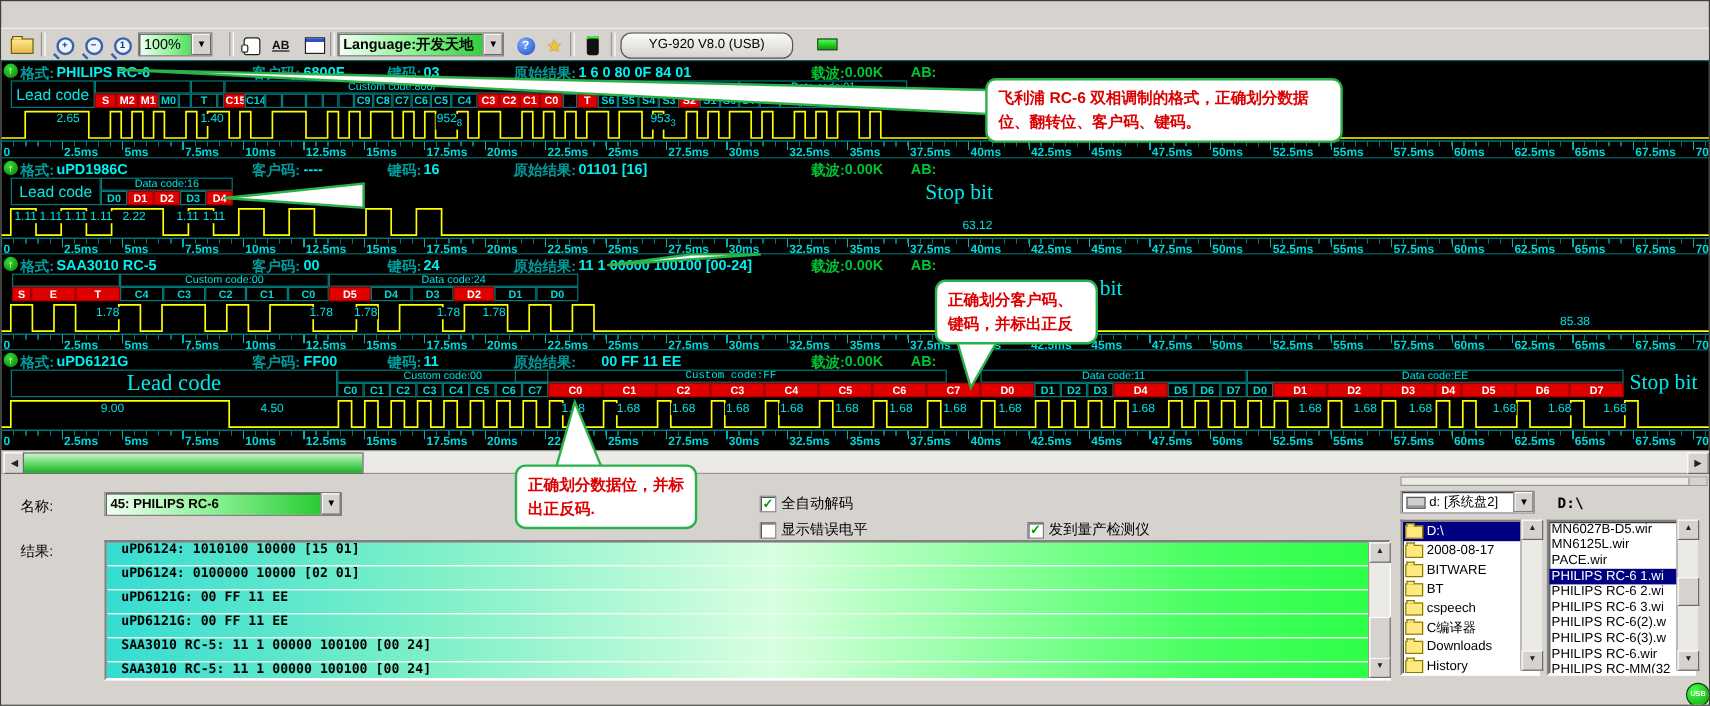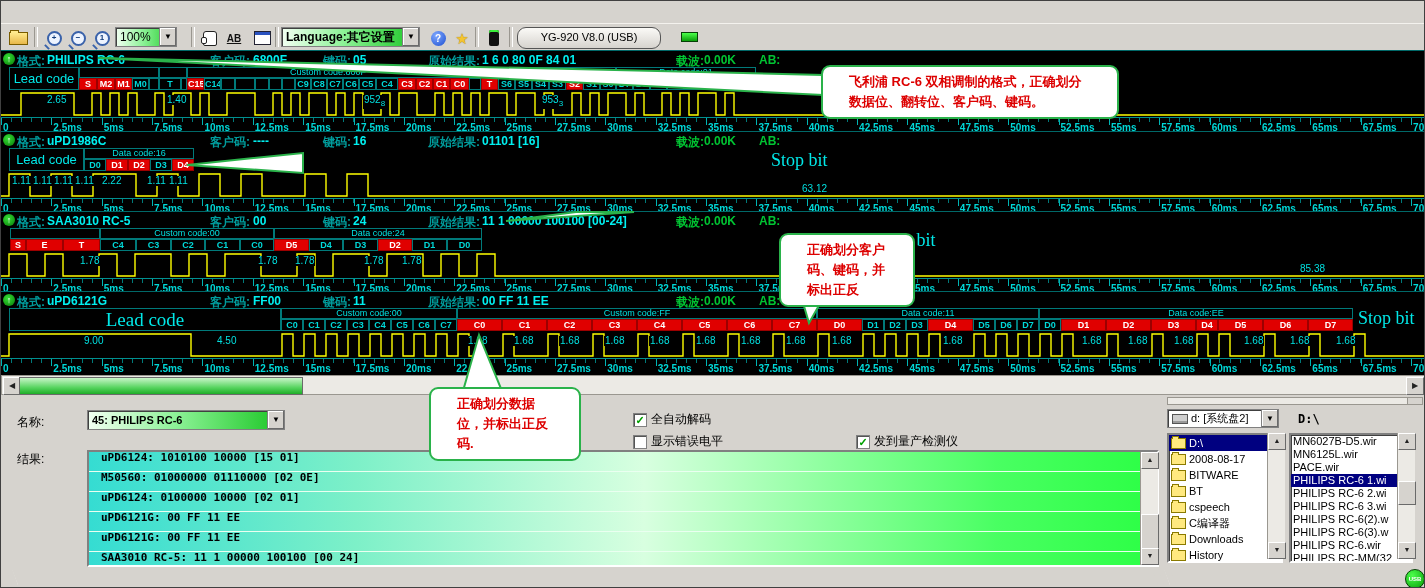--- a/index.html
+++ b/index.html
@@ -67,21 +67,21 @@
   .wlab .sub{font-size:8px;vertical-align:-3px;}
   .ruler{position:absolute;left:0;top:66px;width:1425px;height:15px;border-top:1px solid #009090;
     background:
       repeating-linear-gradient(90deg,#00b4b4 0 1px,transparent 1px 50.36px) top left/100% 7px no-repeat,
       repeating-linear-gradient(90deg,#007a7a 0 1px,transparent 1px 10.07px) top left/100% 4px no-repeat;}
   .rlab{position:absolute;top:4px;font-size:10px;font-weight:bold;color:#00d8d8;white-space:nowrap;}
   .stopbit{position:absolute;font-family:"Liberation Serif",serif;font-size:18px;color:#00e8e8;white-space:nowrap;}
   
   #tails{position:absolute;left:0;top:0;width:1425px;height:588px;pointer-events:none;z-index:30;}
   .callout{position:absolute;z-index:31;background:#fff;border:2px solid #2ab24a;border-radius:9px;
-    color:#dd0000;font-size:13px;font-weight:bold;line-height:1.55;padding:5px 26px;box-sizing:border-box;}
+    color:#dd0000;font-size:13px;font-weight:bold;line-height:1.55;padding:5px 9px;box-sizing:border-box;}
   
   #hscroll{position:absolute;left:0;top:374px;width:1425px;height:20px;background:#eceae5;
     border:1px solid #9a9790;box-sizing:border-box;}
   .harr{position:absolute;top:1px;width:16px;height:16px;background:#d6d3ce;border:1px solid #fff;
     border-right-color:#6a6a6a;border-bottom-color:#6a6a6a;font-size:8px;text-align:center;line-height:15px;color:#222;}
   #hthumb{position:absolute;left:17px;top:1px;width:282px;height:16px;border:1px solid #6a6a6a;
     background:linear-gradient(180deg,#c8f5c8,#57d45f 60%,#1fae29);}
   
   #bottom{position:absolute;left:0;top:394px;width:1425px;height:194px;background:#d6d3ce;}
   .blab{position:absolute;font-size:12px;color:#000;}
@@ -162,21 +162,21 @@
     <div class="tbtn" style="left:220px">
         <span class="ab-ico">AB</span>
       </div>
     <div class="tbtn" style="left:248px">
         <span class="win-ico">
           <i></i>
         </span>
       </div>
     <div class="tsep" style="left:274px"></div>
     <div class="combo" style="left:280px;width:139px">
-      <span class="cv" style="font-weight:bold">Language:其它设置</span>
+      <span class="cv" style="font-weight:bold">Language:开发天地</span>
       <span class="cb">▼</span>
     </div>
     <div class="tbtn" style="left:424px">
         <span class="help-ico">?</span>
       </div>
     <div class="tbtn" style="left:448px">
         <span class="star-ico">★</span>
       </div>
     <div class="tsep" style="left:474px"></div>
     <div class="tbtn" style="left:480px">
@@ -191,21 +191,21 @@
       <div class="wrow" style="top: 0px; height: 81px;">
         <div class="info">
           <span style="left: 2px;">
             <span class="up-ico">↑</span>
           </span>
           <span class="ilbl" style="left: 16px;">格式:</span>
           <span class="ival" style="left: 46px;">PHILIPS RC-6</span>
           <span class="ilbl" style="left: 209px;">客户码:</span>
           <span class="ival" style="left: 252px;">6800F</span>
           <span class="ilbl" style="left: 322px;">键码:</span>
-          <span class="ival" style="left: 352px;">05</span>
+          <span class="ival" style="left: 352px;">03</span>
           <span class="ilbl" style="left: 427px;">原始结果:</span>
           <span class="ival" style="left: 481px;">1 6 0 80 0F 84 01</span>
           <span class="igrn" style="left: 675px;">载波:</span>
           <span class="igrn" style="left: 703px;">0.00K</span>
           <span class="igrn" style="left: 758px;">AB:</span>
         </div>
         <div class="lead" style="left: 8px; width: 70px;">Lead code</div>
         <div class="grp" style="left: 78px; width: 80px;"></div>
         <div class="grp" style="left: 158px; width: 28px;"></div>
         <div class="grp" style="left: 186px; width: 282px;">Custom code:800F</div>
@@ -441,28 +441,28 @@
           <span style="left: 2px;">
             <span class="up-ico">↑</span>
           </span>
           <span class="ilbl" style="left: 16px;">格式:</span>
           <span class="ival" style="left: 46px;">uPD6121G</span>
           <span class="ilbl" style="left: 209px;">客户码:</span>
           <span class="ival" style="left: 252px;">FF00</span>
           <span class="ilbl" style="left: 322px;">键码:</span>
           <span class="ival" style="left: 352px;">11</span>
           <span class="ilbl" style="left: 427px;">原始结果:</span>
-          <span class="ival" style="left: 481px; text-align: right;">00 FF 11 EE</span>
+          <span class="ival" style="left: 500px; text-align: right;">00 FF 11 EE</span>
           <span class="igrn" style="left: 675px;">载波:</span>
           <span class="igrn" style="left: 703px;">0.00K</span>
           <span class="igrn" style="left: 758px;">AB:</span>
         </div>
         <div class="lead big" style="left: 8px; width: 272px;">Lead code</div>
         <div class="grp" style="left: 280px; width: 176px;">Custom code:00</div>
-        <div class="grp ov" style="left: 456px; width: 360px;">Custom code:FF</div>
+        <div class="grp ov" style="left: 428px; width: 360px; font-family: Liberation Mono, monospace;">Custom code:FF</div>
         <div class="grp" style="left: 816px; width: 222px;">Data code:11</div>
         <div class="grp ov" style="left: 1038px; width: 314px;">Data code:EE</div>
         <div class="cell" style="left: 280px; width: 22px;">C0</div>
         <div class="cell" style="left: 302px; width: 22px;">C1</div>
         <div class="cell" style="left: 324px; width: 22px;">C2</div>
         <div class="cell" style="left: 346px; width: 22px;">C3</div>
         <div class="cell" style="left: 368px; width: 22px;">C4</div>
         <div class="cell" style="left: 390px; width: 22px;">C5</div>
         <div class="cell" style="left: 412px; width: 22px;">C6</div>
         <div class="cell" style="left: 434px; width: 22px;">C7</div>
@@ -574,21 +574,20 @@
       <span class="box"></span>
       <span>显示错误电平</span>
     </div>
     <div class="cbx" style="left:855px;top:38px">
       <span class="box">✓</span>
       <span>发到量产检测仪</span>
     </div>
     <span class="blab" style="left:16px;top:56px">结果:</span>
     <div id="results">
         <div class="rrow">uPD6124: 1010100 10000 [15 01]</div>
-        <div class="rrow">M50560: 01000000 01110000 [02 0E]</div>
         <div class="rrow">uPD6124: 0100000 10000 [02 01]</div>
         <div class="rrow">uPD6121G: 00 FF 11 EE</div>
         <div class="rrow">uPD6121G: 00 FF 11 EE</div>
         <div class="rrow">SAA3010 RC-5: 11 1 00000 100100 [00 24]</div>
         <div class="rrow">SAA3010 RC-5: 11 1 00000 100100 [00 24]</div>
         <div class="rrow"></div>
       </div>
     <div class="sb-v" style="left:1139px;top:57px;height:113px">
       <div class="varr" style="top:0">▲</div>
       <div class="vthumb" style="top:62px;height:33px"></div>

